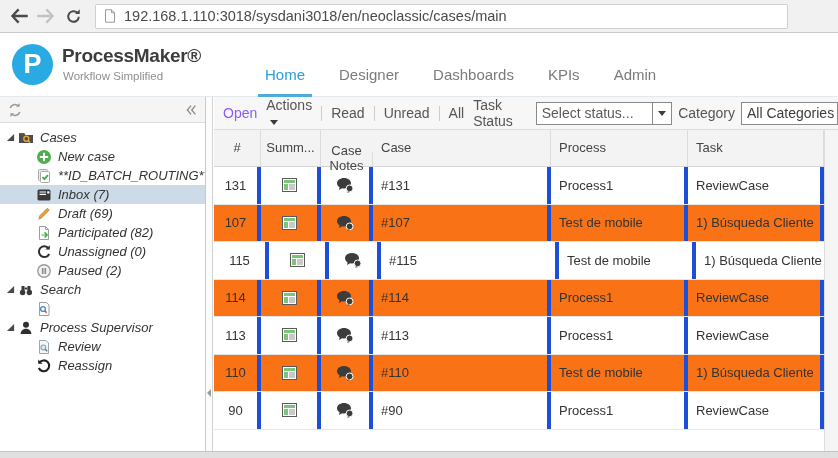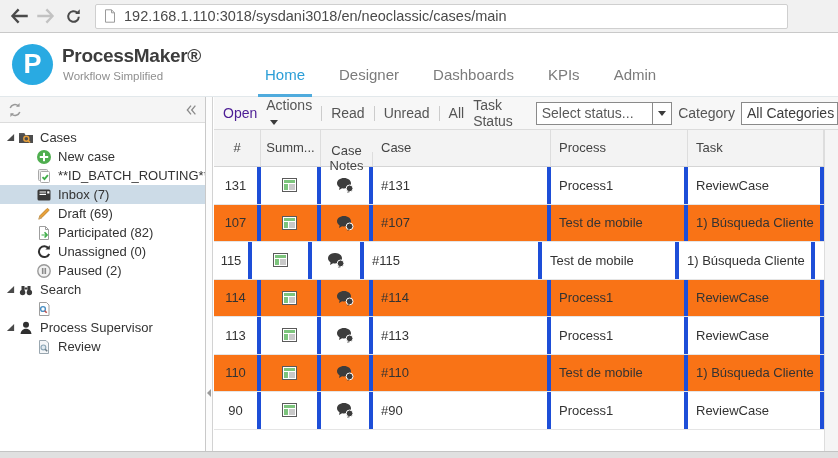--- a/index.html
+++ b/index.html
@@ -32,39 +32,39 @@
   #main-nav { position:absolute; left:258px; top:0; height:63px; display:flex; align-items:flex-end; }
   .nav-item { font-size:15px; color:#7b7b7b; padding:0 7px 14px; margin-right:20px; cursor:pointer; }
   .nav-item.active { color:#2b9ed7; border-bottom:3px solid #4fabdd; padding-bottom:11px; }
   
   #sidebar { position:absolute; left:0; top:97px; width:206px; height:354px;
     background:#fff; border-right:1px solid #c9c9c9; overflow:hidden; }
   .sb-toolbar { height:26px; background:#f5f5f5; border-bottom:1px solid #dcdcdc; position:relative; }
   .sb-refresh { position:absolute; left:7px; top:5px; width:16px; height:16px; }
   .sb-collapse { position:absolute; right:7px; top:6px; width:14px; height:14px; }
   .sb-refresh svg, .sb-collapse svg { width:100%; height:100%; }
-  #tree { padding-top:5px; }
+  #tree { padding-top:5px;font-style:italic; }
   .tree-item { height:19px; display:flex; align-items:center; font-size:13px; color:#333;
     white-space:nowrap; cursor:pointer; }
   .tree-item.selected { background:#ccdbe7; }
   .exp { margin-left:3px; width:15px; flex:none; display:flex; justify-content:center; align-items:center; }
   .exp svg { width:9px; height:9px; }
   .indent { width:36px; flex:none; }
   .ti-icon { width:16px; height:16px; margin-right:6px; flex:none; display:inline-flex; }
   .ti-icon svg { width:100%; height:100%; }
   #splitter { position:absolute; left:206px; top:97px; width:7px; height:354px;
     background:#fcfcfc; border-right:1px solid #d2d2d2; }
   .split-handle { position:absolute; left:1px; top:292px; width:0; height:0;
     border-top:4px solid transparent; border-bottom:4px solid transparent; border-right:4px solid #9a9a9a; }
   
   #content { position:absolute; left:214px; top:97px; width:624px; height:354px; background:#fff; }
   #toolbar { height:33px; background:#f7f7f7; border-bottom:1px solid #dcdcdc;
     display:flex; align-items:center; font-size:14px; color:#555; padding-left:9px; }
   .tb-item { cursor:pointer; }
-  .tb-disabled { color:#4c1d95; cursor:default; }
+  .tb-disabled { color:#8b5cf6; cursor:default; }
   .tb-caret { display:inline-block; width:0; height:0; border-left:4px solid transparent;
     border-right:4px solid transparent; border-top:5px solid #3c3c3c; margin-left:4px; vertical-align:middle; }
   .tb-sep { width:1px; height:15px; background:#ccc; margin:0 9px; flex:none; }
   .tb-gap { width:9px; flex:none; }
   .combo { display:flex; align-items:center; height:23px; background:#fff;
     border:1px solid #8a8a8a; margin-left:6px; }
   .combo-status { width:174px; }
   .combo-text { flex:1; padding-left:5px; color:#5a5a5a; font-size:14px; white-space:nowrap; overflow:hidden; }
   .combo-btn { width:19px; height:100%; border-left:1px solid #8a8a8a; display:flex;
     align-items:center; justify-content:center; background:#fff; cursor:pointer; }
@@ -291,20 +291,30 @@
         <span class="indent"></span>
         <span class="ti-icon">
           <svg viewBox="0 0 16 16">
             <path d="M3.5 1.5h6.5l2.5 2.5v10.5H3.5z" fill="#f4f6f8" stroke="#9aa7b0"></path>
             <circle cx="7.4" cy="8.4" r="2.4" fill="#dfe9f0" stroke="#8ea8b8" stroke-width="1.2"></circle>
             <line x1="9.2" y1="10.2" x2="11.2" y2="12.2" stroke="#6b7b85" stroke-width="1.6"></line>
           </svg>
         </span>
         <span class="ti-label">Review</span>
       </div>
+      <div class="tree-item">
+        <span class="indent"></span>
+        <span class="ti-icon">
+          <svg viewBox="0 0 16 16">
+            <path d="M3.4 4.6A5.4 5.4 0 1 1 2.8 10" fill="none" stroke="#1f1f1f" stroke-width="2.1"></path>
+            <path d="M2.2 1.4v4.4h4.4z" fill="#1f1f1f"></path>
+          </svg>
+        </span>
+        <span class="ti-label">Reassign</span>
+      </div>
     </div>
 </div>
 <div id="splitter">
   <span class="split-handle"></span>
 </div>
 
 <div id="content">
   <div id="toolbar">
     <span class="tb-item tb-disabled">Open</span>
     <span class="tb-gap"></span>
@@ -376,21 +386,21 @@
               <circle cx="13.6" cy="11.4" r="3.4" fill="#3c3c3c" stroke="#fff"></circle>
               <path d="M12.2 14.3l-1.2 1.5 3-.7z" fill="#3c3c3c"></path>
             </svg>
           </span>
         </div>
         <div class="gr-cell left" style="width:178px">#107</div>
         <div class="gr-cell left" style="width:137px">Test de mobile</div>
         <div class="gr-cell left" style="width:136px">1) Búsqueda Cliente</div>
       </div>
       <div class="grid-row">
-        <div class="gr-cell" style="width:38px">115</div>
+        <div class="gr-cell" style="width:55px">115</div>
         <div class="gr-cell" style="width:60px">
           <span class="sum-icon">
             <span class="sum-top"></span>
             <span class="sum-l"></span>
             <span class="sum-r"></span>
           </span>
         </div>
         <div class="gr-cell" style="width:52px">
           <span class="notes-ic">
             <svg viewBox="0 0 18 16">

